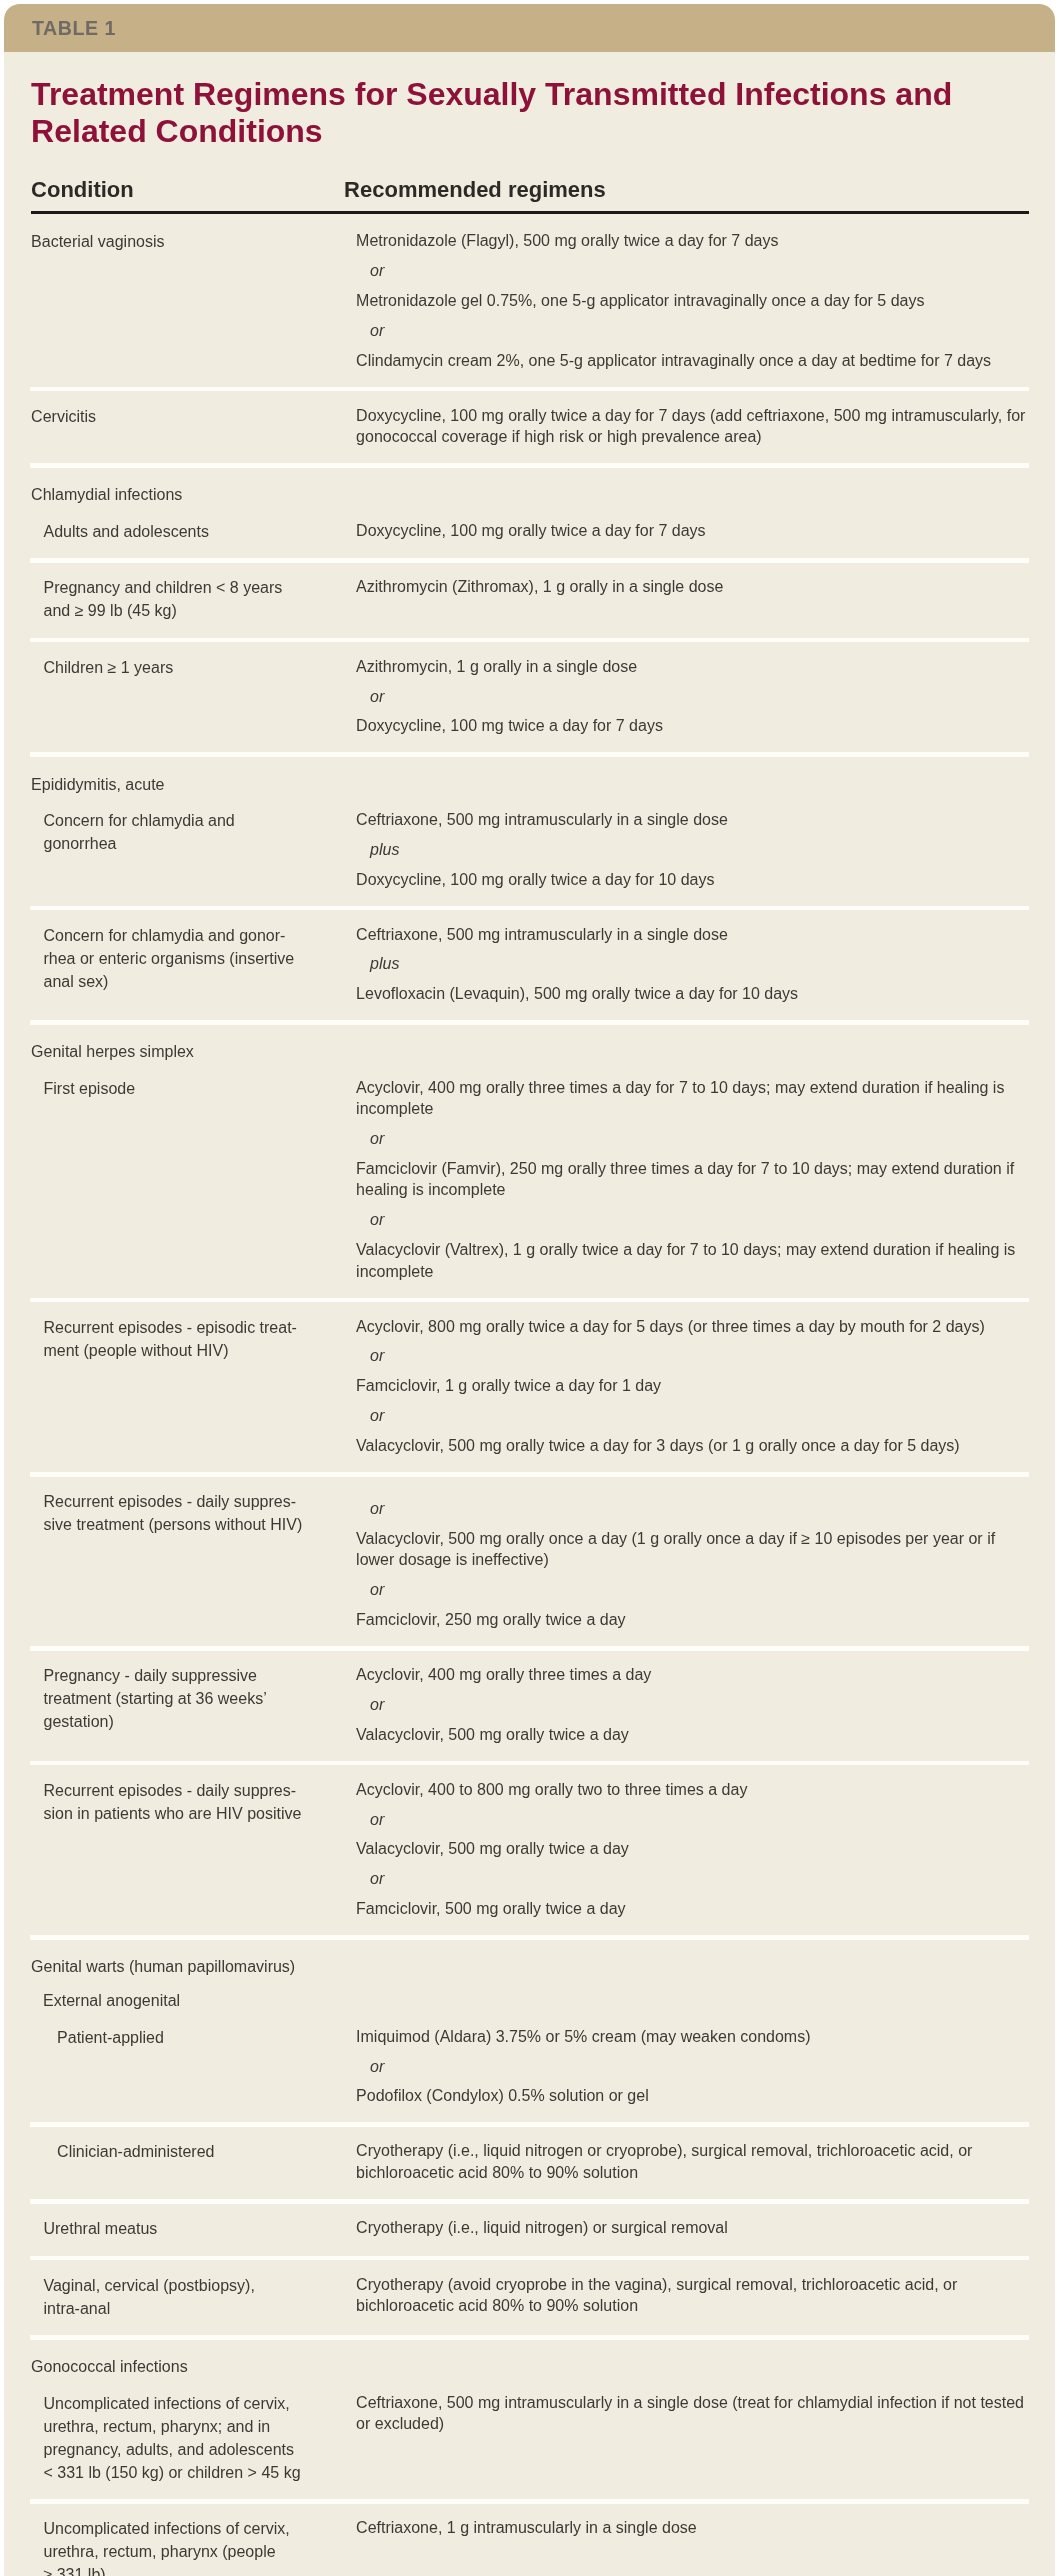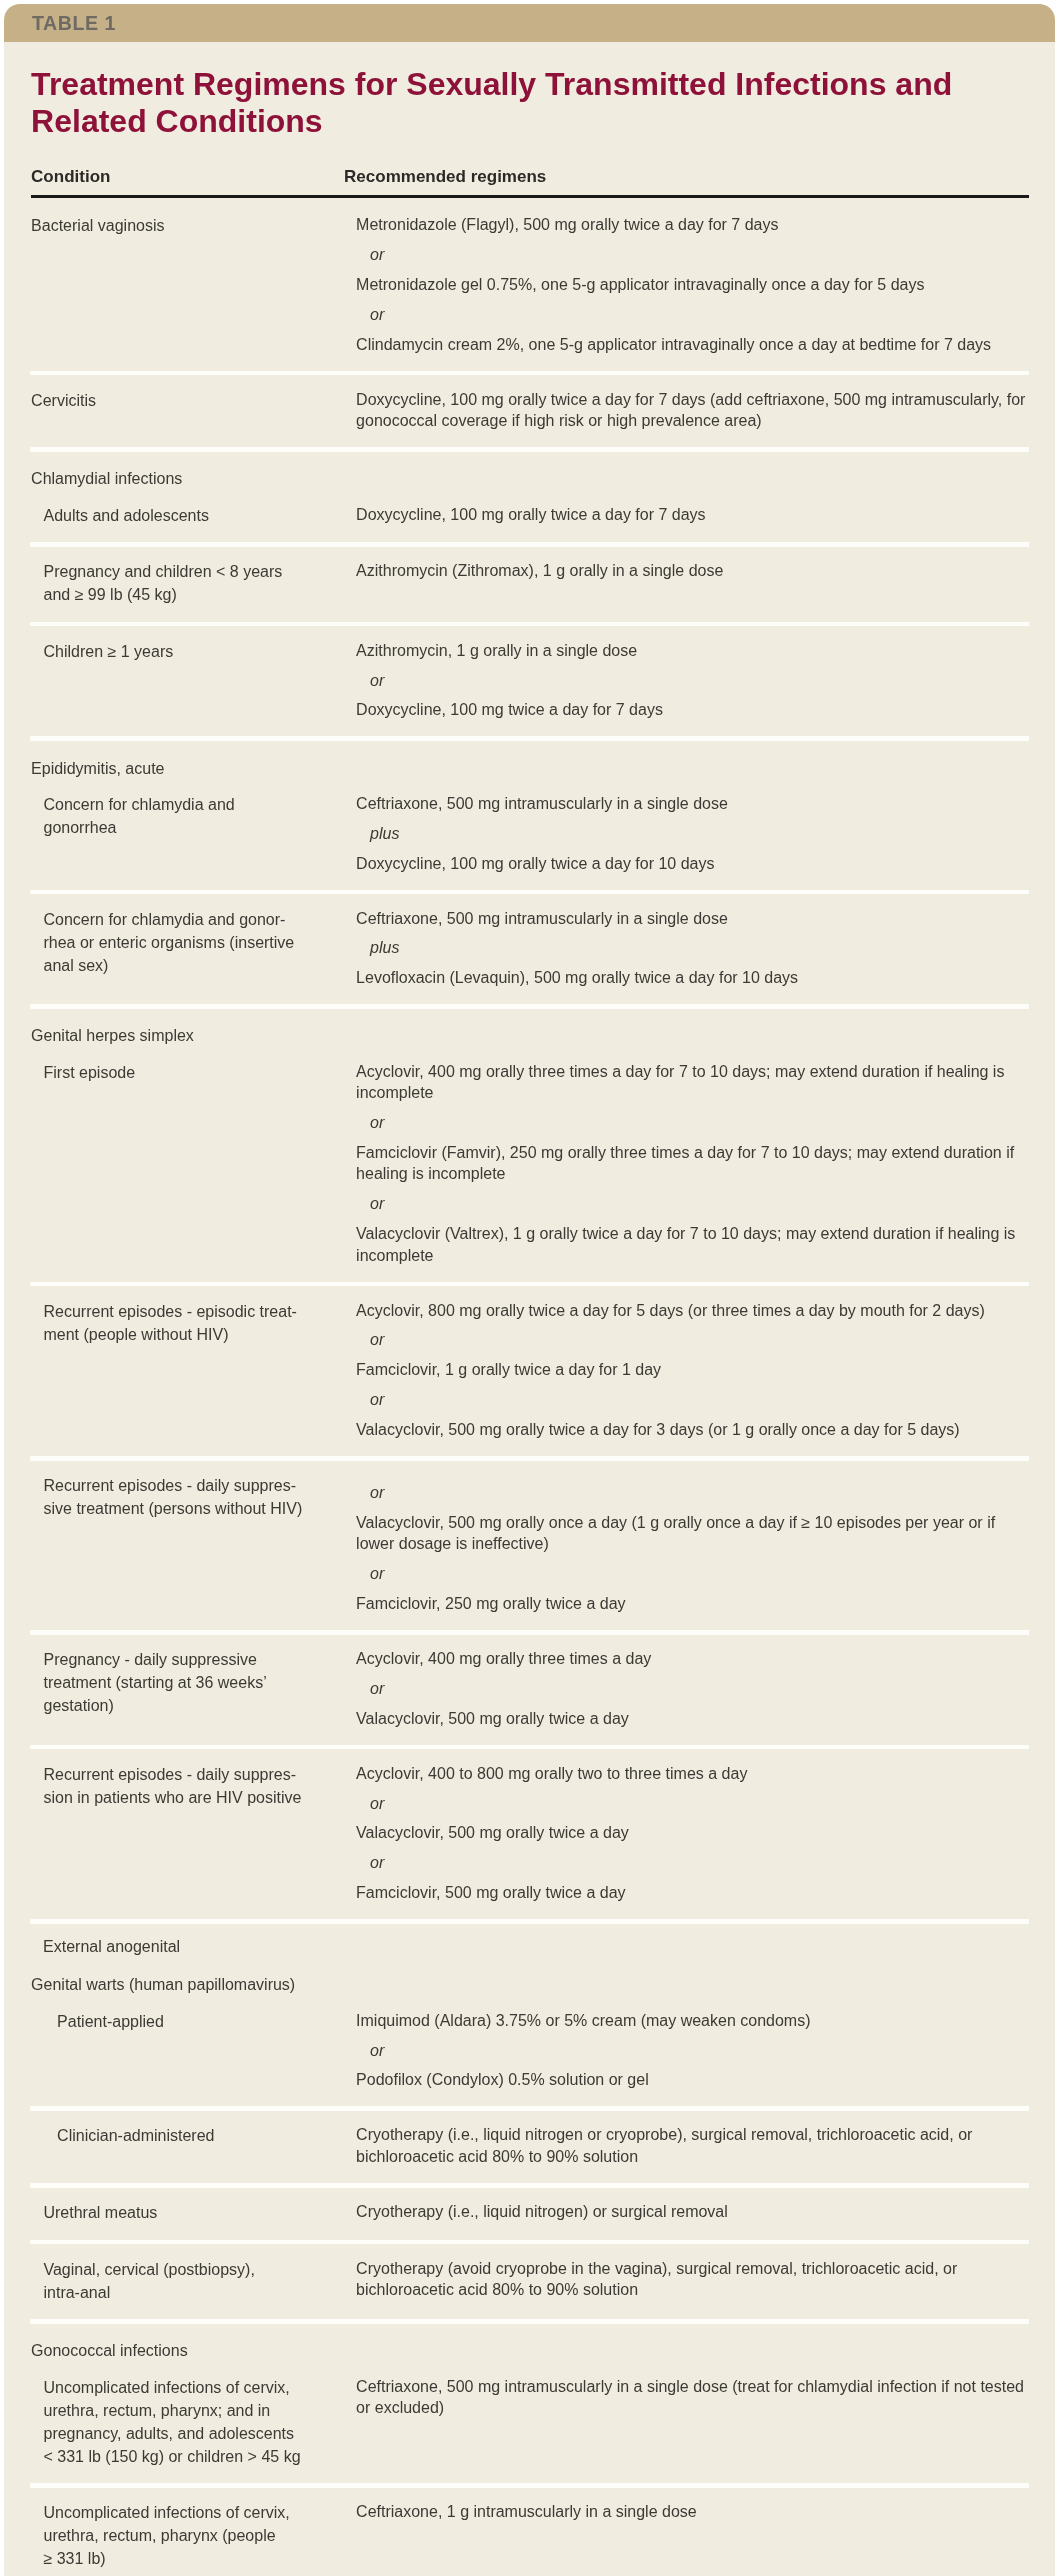--- a/index.html
+++ b/index.html
@@ -1,25 +1,25 @@
 <!DOCTYPE html>
 <html style="font-size:8.2px"><head>
 <meta charset="utf-8">
 <style>
   html,body{margin:0;padding:0;background:#ffffff;}
   body{width:1059px;font-family:"Liberation Sans","DejaVu Sans",sans-serif;color:#3c3a34;
        -webkit-font-smoothing:antialiased;}
   .card{margin:4.1px 4.1px 12.4px;background:#f1ece0;border-radius:15.5px;overflow:hidden;}
-  .tan-bar{background:#c5b087;height:38px;display:flex;align-items:center;
+  .tan-bar{background:#c5b087;height:48px;display:flex;align-items:center;
            border-radius:15.5px 15.5px 0 0;}
   .table-label{font-size:19.6px;font-weight:700;letter-spacing:0.5px;color:#6f6a63;
                padding-left:28px;}
   .title{font-size:32px;font-weight:700;color:#8d1138;margin:24px 28px 0 27px;line-height:1.15;}
   .colheads{display:grid;grid-template-columns:313px 1fr;padding-left:27px;margin-top:27px;}
-  .colhead{font-size:17px;font-weight:700;color:#2c2a26;}
+  .colhead{font-size:22px;font-weight:700;color:#2c2a26;}
   .rule{height:3.1px;background:#1b1a18;margin:8.2px 26px 0 27px;}
   #rows{padding:3.1px 0 24px;}
   .row{display:grid;grid-template-columns:313px 1fr;padding:13.4px 0 15.5px 27px;}
   .cond{font-size:16px;line-height:23px;padding-right:10.3px;}
   .regs{font-size:16px;line-height:21.6px;padding-right:26px;}
   .para{margin:0 0 0 12px;}
   .sep{font-style:italic;padding-left:26px;margin:8.2px 0;}
   .section{font-size:16px;line-height:23px;padding:15.5px 26px 0 27px;}
   .section.ind1{padding-top:11.3px;}
   .ind1{padding-left:12.4px;}
@@ -149,22 +149,22 @@
           <div class="cond ind1"><span>Recurrent episodes - daily suppres-</span><br><span>sion in patients who are HIV positive</span></div>
           <div class="regs">
             <div class="para"><span>Acyclovir, 400 to 800 mg orally two to three times a day</span></div>
             <div class="sep"><span>or</span></div>
             <div class="para"><span>Valacyclovir, 500 mg orally twice a day</span></div>
             <div class="sep"><span>or</span></div>
             <div class="para"><span>Famciclovir, 500 mg orally twice a day</span></div>
           </div>
         </div>
         <div class="divider"></div>
+        <div class="section ind0"><span>Genital warts (human papillomavirus)</span></div>
         <div class="section ind1"><span>External anogenital</span></div>
-        <div class="section ind0"><span>Genital warts (human papillomavirus)</span></div>
         <div class="row">
           <div class="cond ind2"><span>Patient-applied</span></div>
           <div class="regs">
             <div class="para"><span>Imiquimod (Aldara) 3.75% or 5% cream (may weaken condoms)</span></div>
             <div class="sep"><span>or</span></div>
             <div class="para"><span>Podofilox (Condylox) 0.5% solution or gel</span></div>
           </div>
         </div>
         <div class="divider"></div>
         <div class="row">

